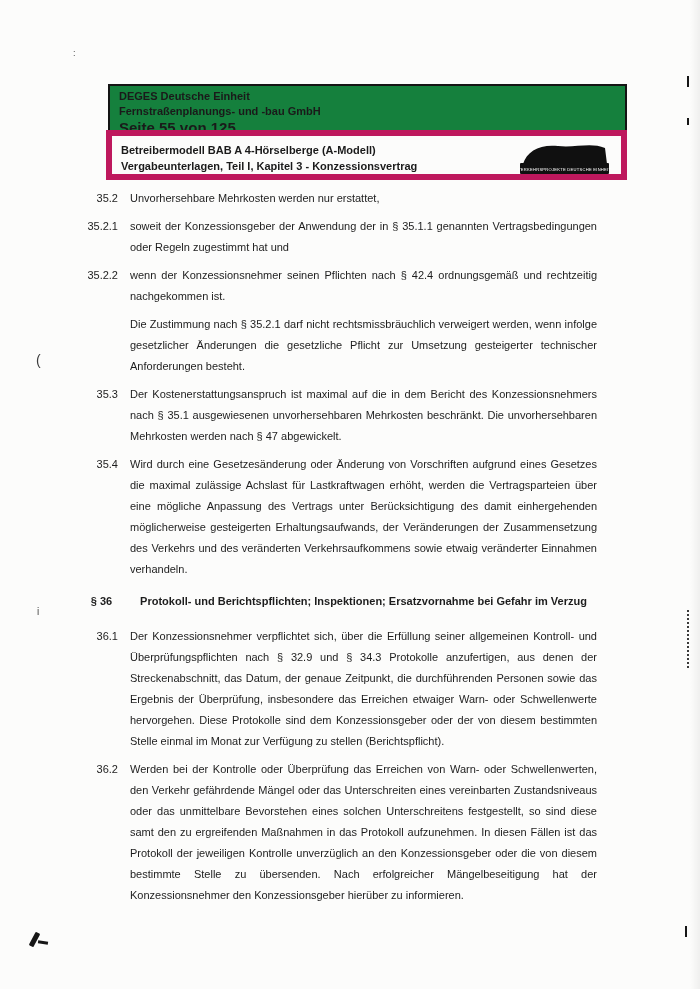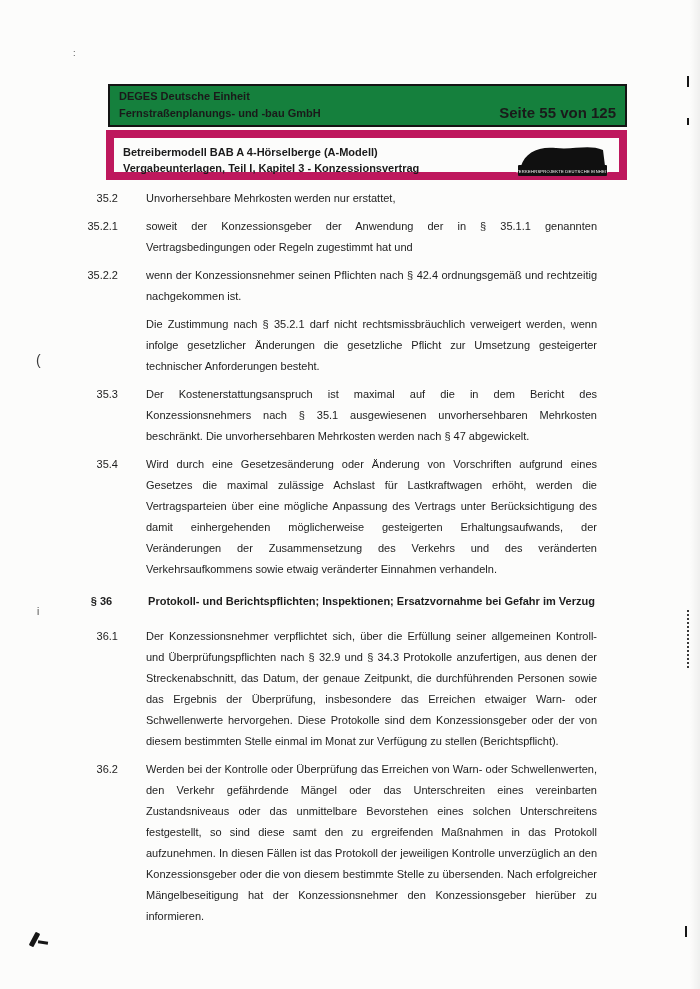--- a/index.html
+++ b/index.html
@@ -7,39 +7,39 @@
   .page {
     position:relative; width:700px; height:989px;
     background:#fcfcfb; overflow:hidden; color:#1d1d1d;
   }
   
   .hdr-box1 {
     position:absolute; left:108px; top:84px; width:519px;
     border:2px solid #141414; padding:3px 9px 4px 9px; background:#15803d;
   }
   .hdr-line { font-size:11px; font-weight:bold; color:#1a1a1a; line-height:15px; white-space:nowrap; }
-  .hdr-row2 { display:flex; justify-content:space-between; align-items:flex-end; }
+  .hdr-row2 { display:flex; justify-content:space-between; align-items:flex-start;flex-direction:column; }
   .page-info { font-size:15px; font-weight:bold; color:#1a1a1a; }
   .hdr-box2 {
     position:absolute; left:106px; top:130px; width:521px; height:50px;
-    border:8px solid #be185d; padding:6px 9px; background:#fcfcfb;
+    border:6px solid #be185d; padding:6px 9px; background:#fcfcfb;
   }
   .hdr-box2 .hdr-line { line-height:16px; }
   .logo { position:absolute; right:9px; top:5px; width:94px; height:38px; }
   
   .body-content { position:absolute; left:85px; top:188px; width:512px; }
   .para { display:flex; margin-bottom:7px; }
   .para-num {
     flex:0 0 33px; width:33px; text-align:right;
     font-size:11px; line-height:21px; color:#1d1d1d;
   }
   .para-gap { flex:0 0 12px; }
   .para-text {
     flex:1; font-size:11px; line-height:21px; text-align:justify;
-    color:#1d1d1d; hyphens:none;margin-left:16px;
+    color:#1d1d1d; hyphens:none;
   }
   .para.heading { margin-top:11px; margin-bottom:14px; }
   .para.heading .para-num, .para.heading .para-text { font-weight:bold; text-align:center; }
   
   .artifact { position:absolute; color:#4a4a4a; }
   .a-colon { left:73px; top:48px; font-size:9px; }
   .a-paren { left:36px; top:352px; font-size:14px; color:#3c3c3c; }
   .a-tick { left:37px; top:606px; font-size:10px; }
   .mark { position:absolute; background:#161616; }
   .m-bottomleft { left:32px; top:932px; width:5px; height:15px; transform:rotate(28deg); border-radius:1px; }

